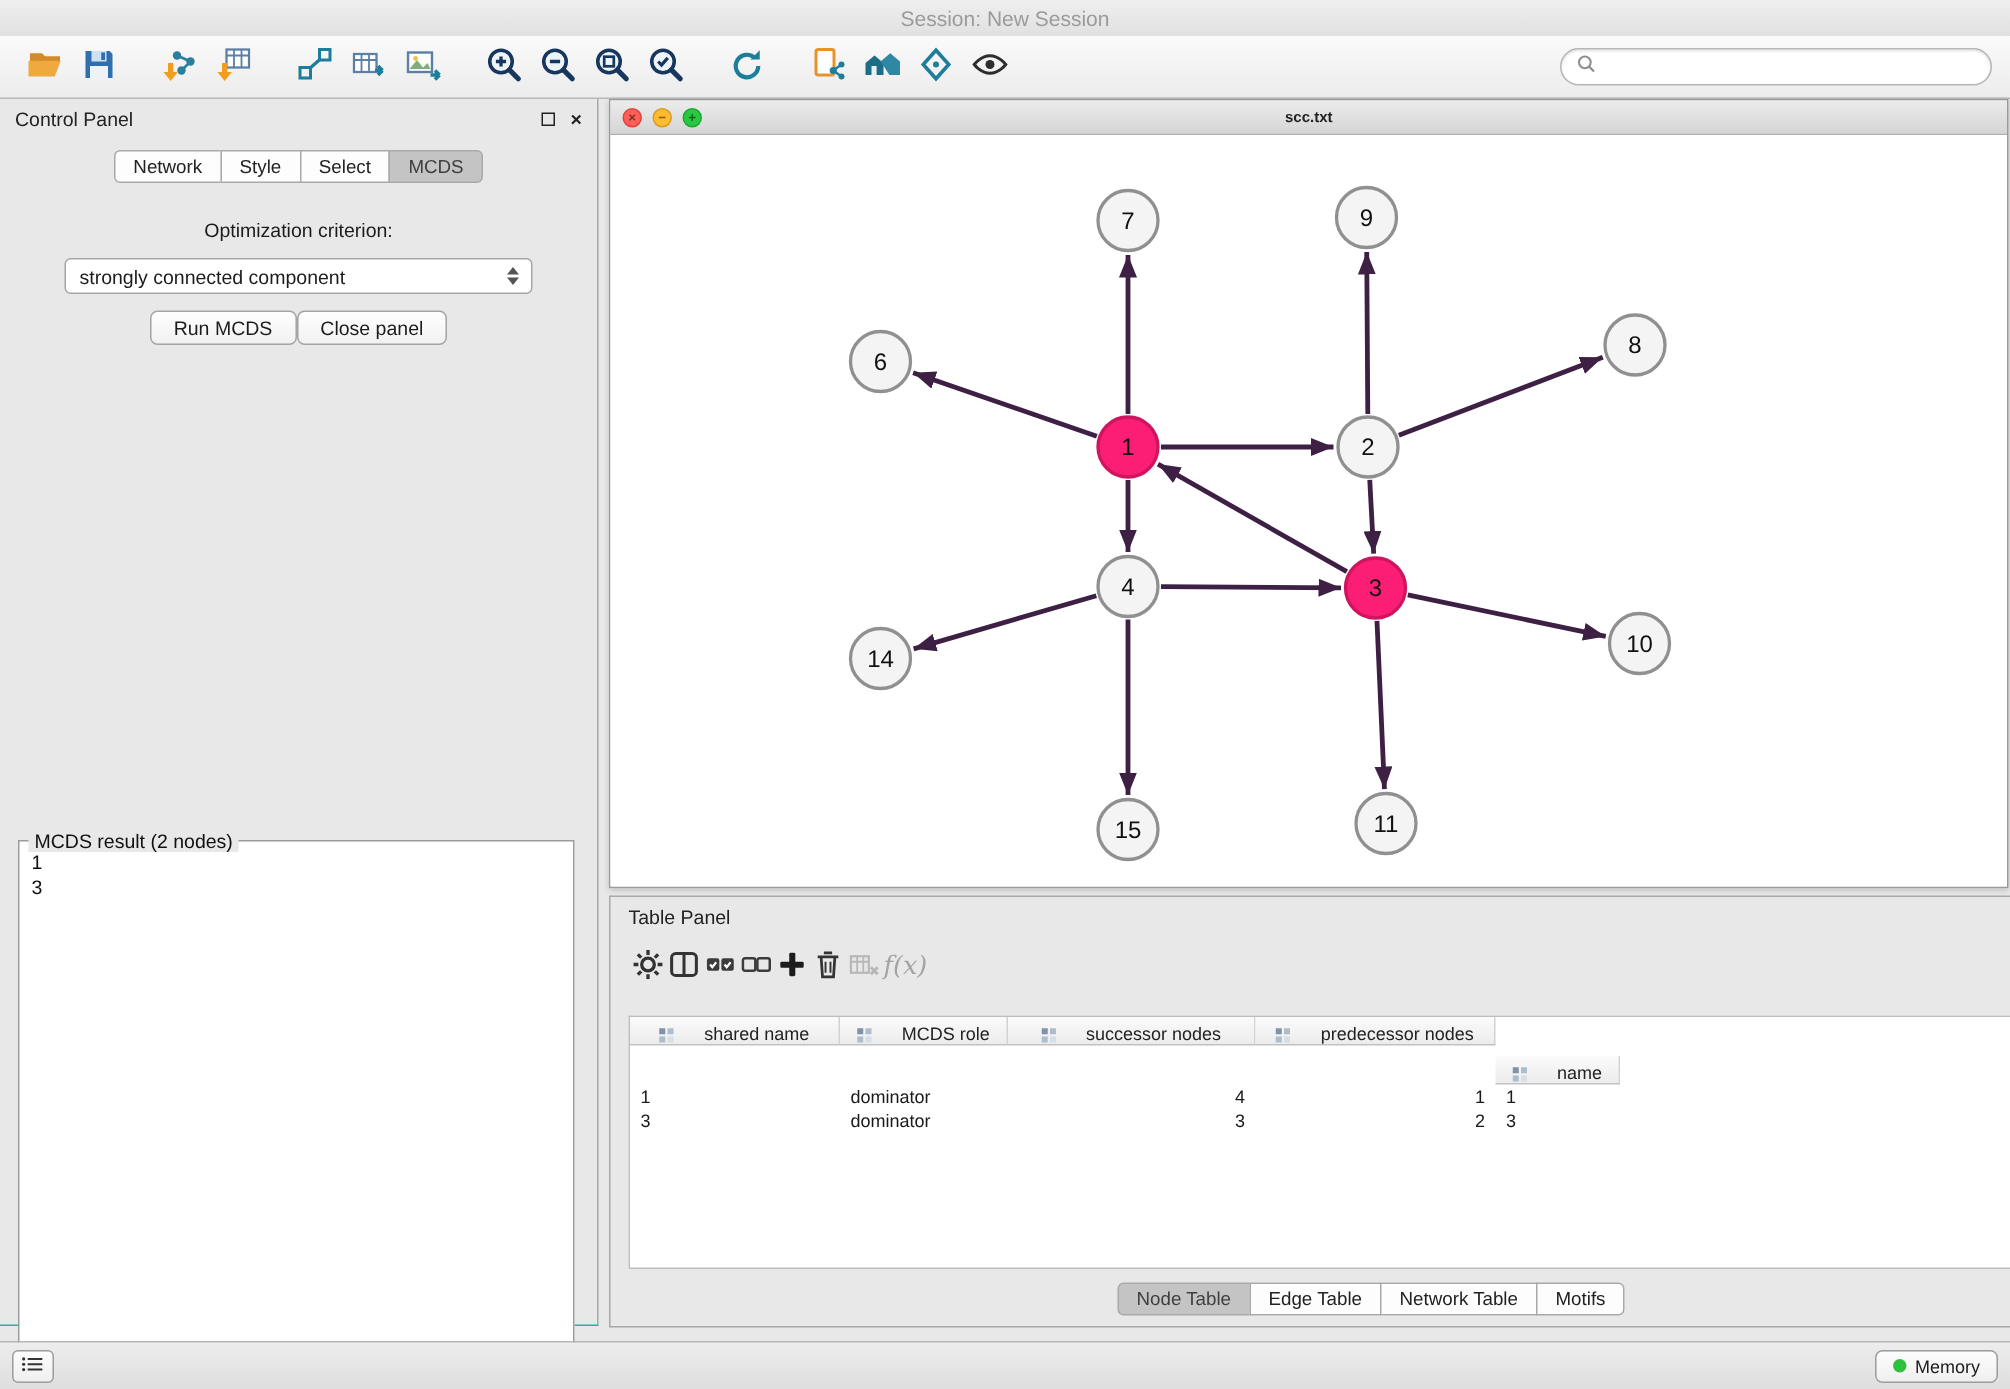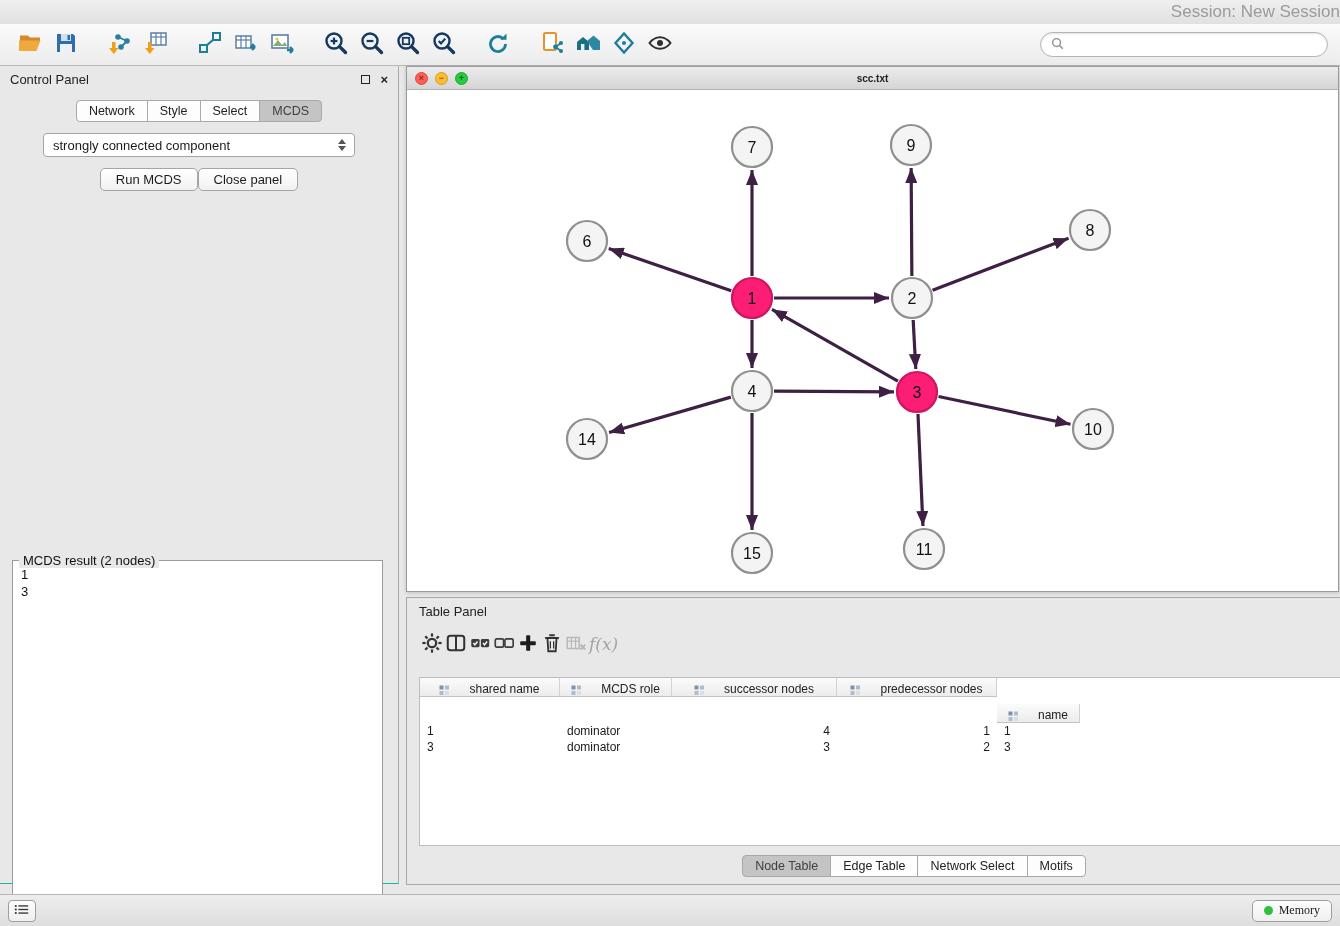--- a/index.html
+++ b/index.html
@@ -6,21 +6,21 @@
   html,body { width:1340px; height:926px; }
   body {
     font-family: "Liberation Sans", "DejaVu Sans", sans-serif;
     background:#e8e8e8; position:relative; overflow:hidden; color:#1c1c1c;
   }
   
   .titlebar{
     position:absolute; top:0; left:0; right:0; height:32px;
     background:linear-gradient(#efefef,#dcdcdc);
     border-bottom:1px solid #c6c6c6;
-    text-align:right; line-height:24px; font-size:17px; color:#9b9b9b;
+    text-align:center; line-height:24px; font-size:14px; color:#9b9b9b;
   }
   
   .toolbar{
     position:absolute; top:24px; left:0; right:0; height:42px;
     background:linear-gradient(#fafafa,#ececec);
     border-bottom:1px solid #b9b9b9;
     display:flex; align-items:center; padding:0 12px;
   }
   .tbtn{ width:36px; height:34px; border:none; background:transparent;
     display:flex; align-items:center; justify-content:center; cursor:pointer; }
@@ -121,21 +121,21 @@
   .statusbar{
     position:absolute; bottom:0; left:0; right:0; height:32px;
     background:linear-gradient(#ededed,#dedede); border-top:1px solid #b5b5b5;
     display:flex; align-items:center; padding:0 8px;
   }
   .list-btn{ width:28px; height:22px; border:1px solid #9e9e9e; border-radius:4px;
     background:linear-gradient(#fdfdfd,#efefef); display:flex; align-items:center; justify-content:center; cursor:pointer;}
   .memory-btn{
     margin-left:auto; height:22px; border:1px solid #9e9e9e; border-radius:5px;
     background:linear-gradient(#fdfdfd,#efefef); display:flex; align-items:center; gap:6px;
-    padding:0 11px; font-size:12px; cursor:pointer; font-family:Liberation Serif, serif; color:#1c1c1c;
+    padding:0 11px; font-size:12px; cursor:pointer; font-family:Liberation Sans, sans-serif; color:#1c1c1c;
   }
   .mem-dot{ width:9px; height:9px; border-radius:50%; background:#2fc13e; display:inline-block; }
 </style>
 </head>
 <body>
 
 <div class="titlebar">
   <span>Session: New Session</span>
 </div>
 
@@ -321,20 +321,21 @@
     <span class="win-ctl"><b>×</b></span>
   </div>
 
   <div class="seg" id="control-tabs" style="margin-top:8px;">
       <button class="seg-btn">Network</button>
       <button class="seg-btn">Style</button>
       <button class="seg-btn">Select</button>
       <button class="seg-btn selected">MCDS</button>
     </div>
 
+  <div class="opt-label">Optimization criterion:</div>
 
   <div class="dropdown">
     <span class="dd-label">strongly connected component</span>
     <span class="dd-stepper">
       <i class="dd-up"></i>
         <i class="dd-down"></i>
     </span>
   </div>
 
   <div class="btn-row">
@@ -589,21 +590,21 @@
           <div class="td" style="width: 165px; text-align: right;">3</div>
           <div class="td" style="width: 160px; text-align: right;">2</div>
           <div class="td" style="width: 83px; text-align: left;">3</div>
         </div>
       </div>
   </div>
 
   <div class="seg tp-tabs" id="table-tabs">
       <button class="seg-btn selected">Node Table</button>
       <button class="seg-btn">Edge Table</button>
-      <button class="seg-btn">Network Select</button>
+      <button class="seg-btn">Network Table</button>
       <button class="seg-btn">Motifs</button>
     </div>
 </div>
 
 <div class="statusbar">
   <button class="list-btn">
     <span>
       <svg viewBox="0 0 18 14" width="16" height="13">
           <circle cx="2" cy="3" r="1.2" fill="#333"></circle>
           <circle cx="2" cy="7" r="1.2" fill="#333"></circle>

